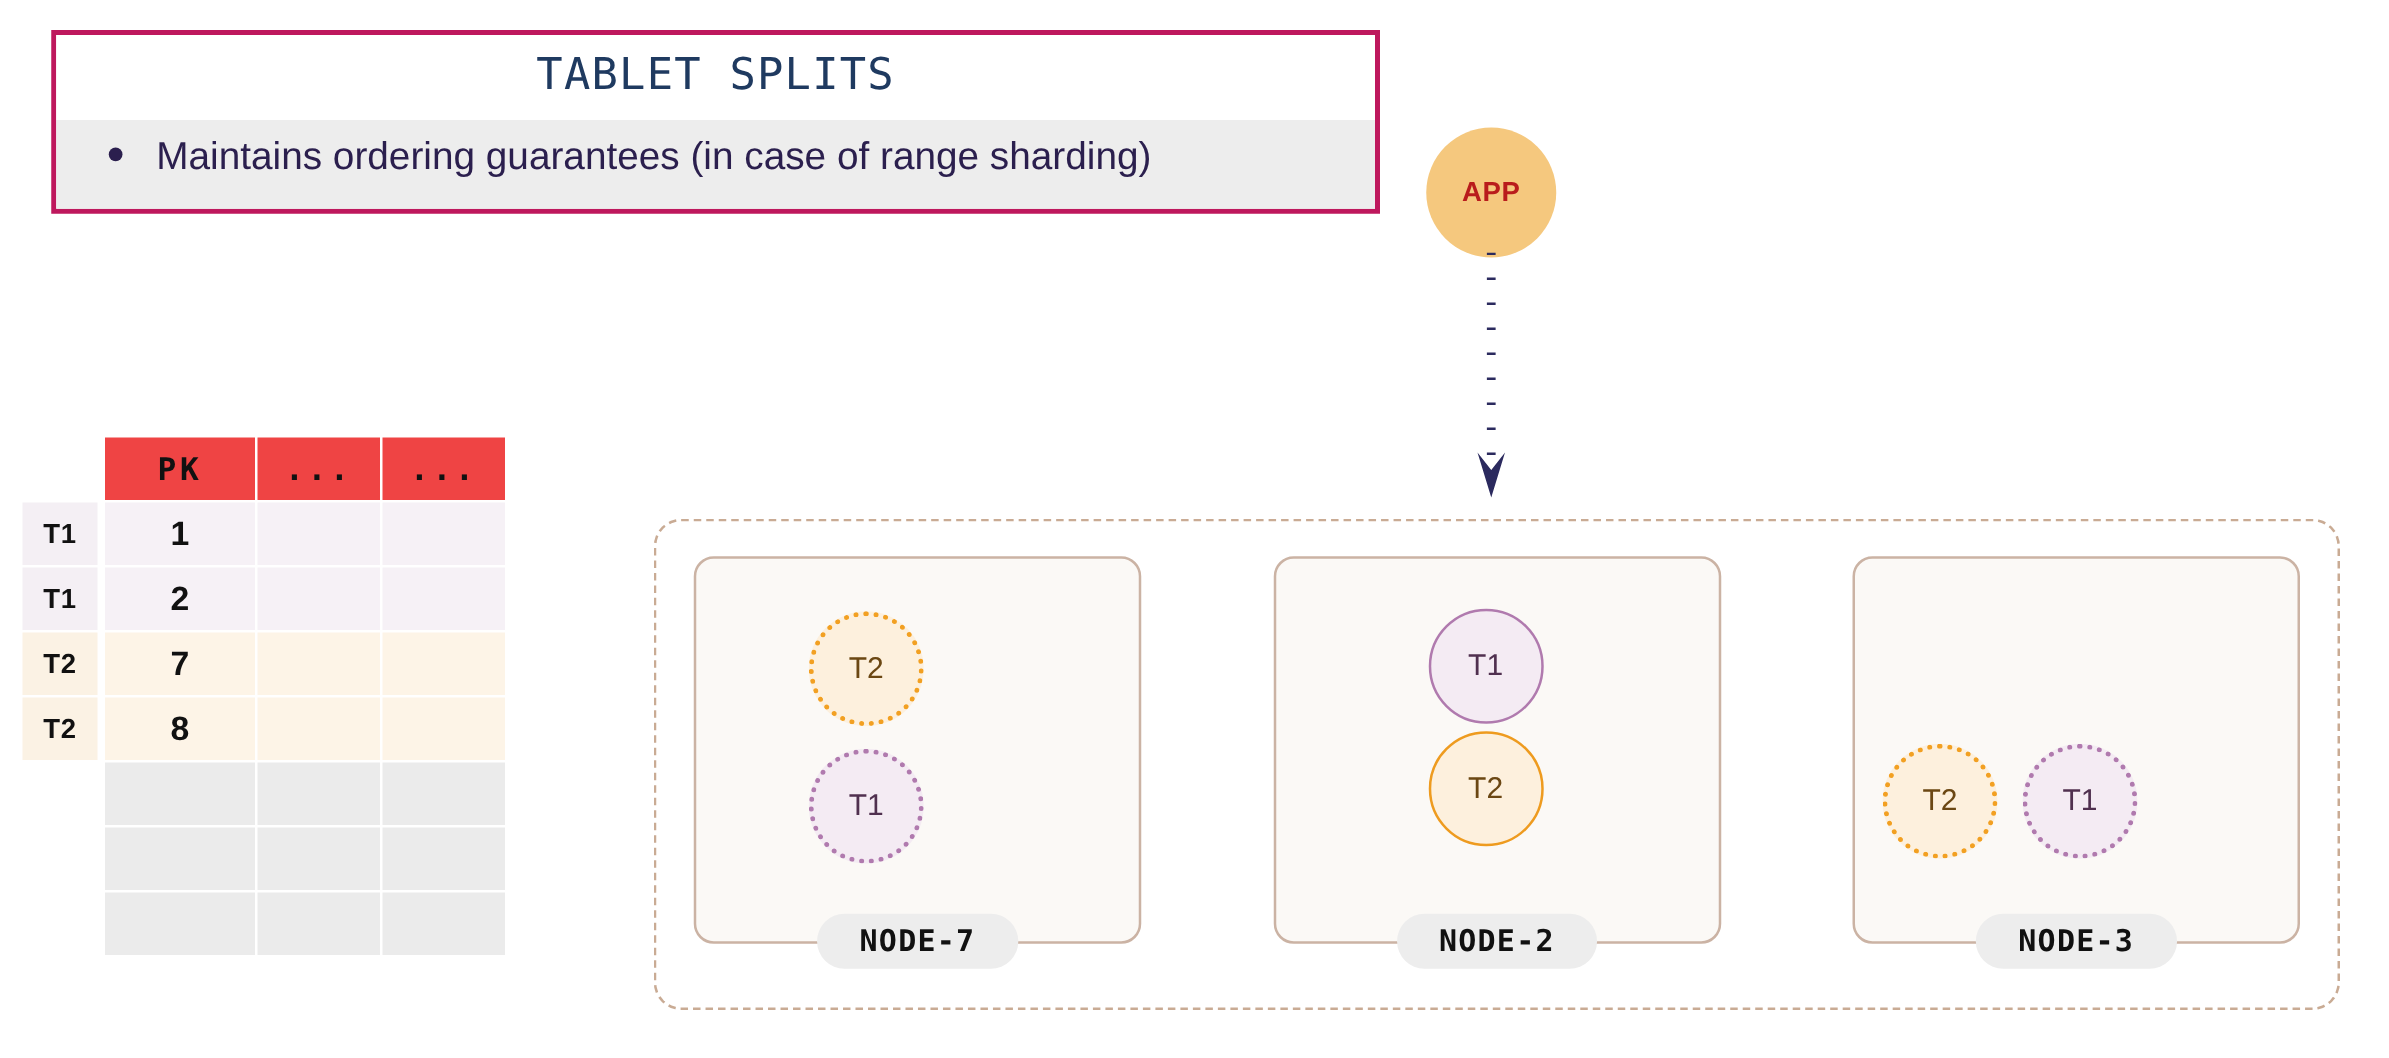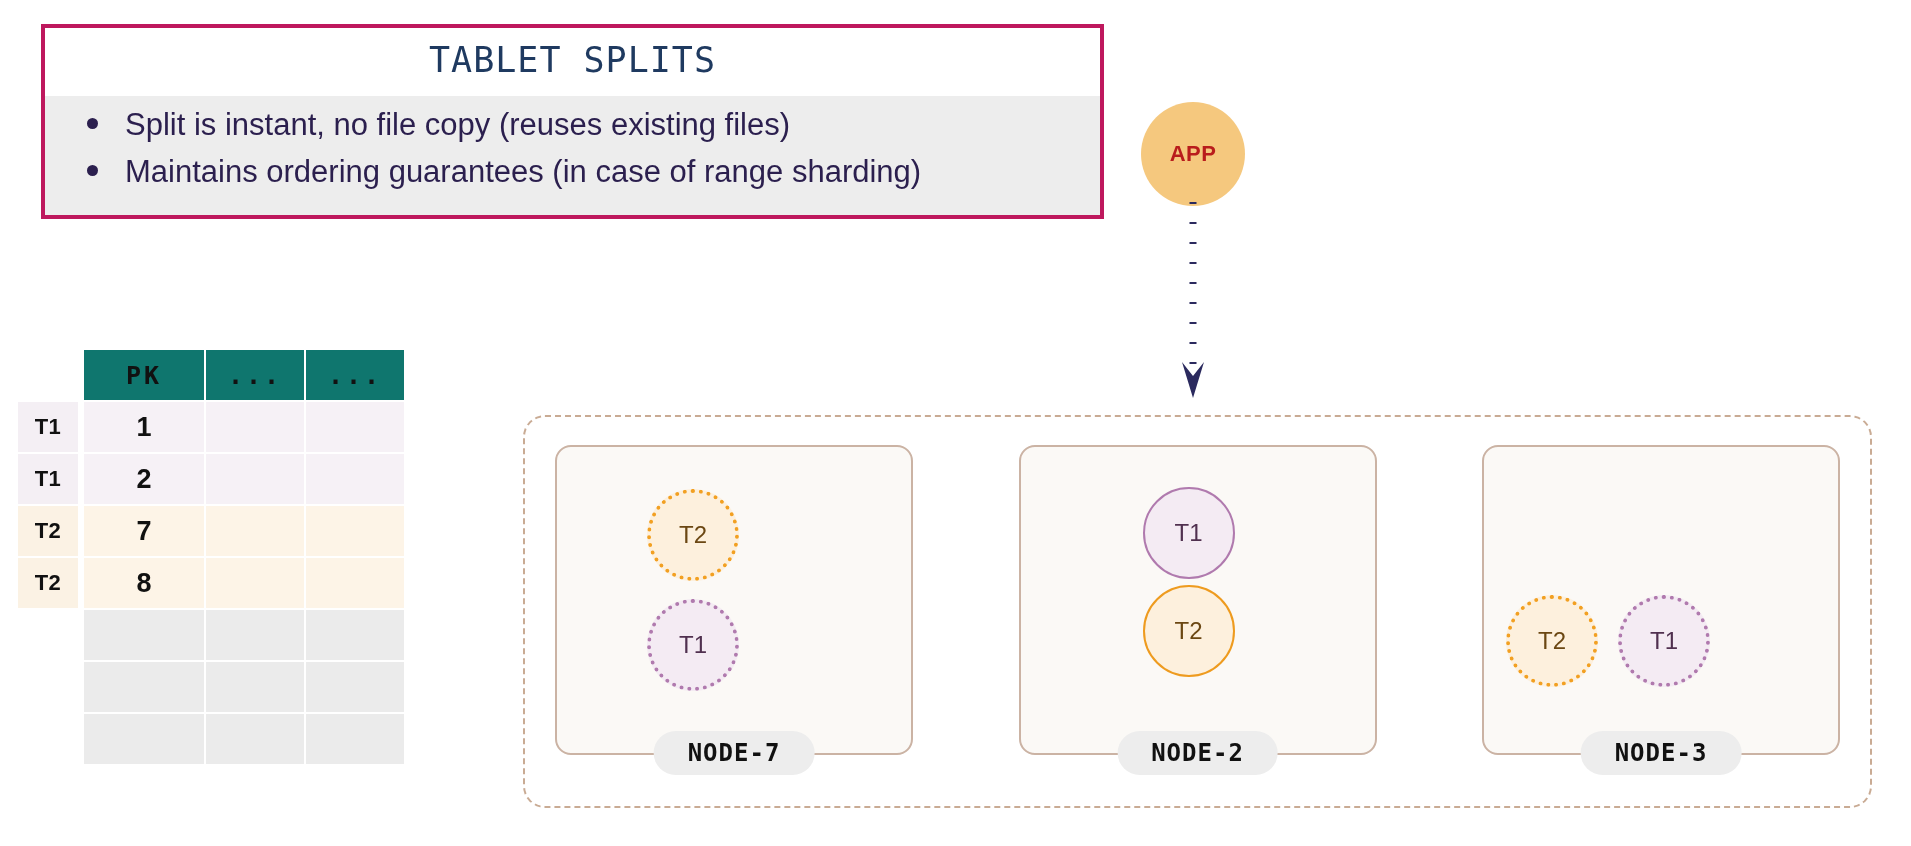--- a/index.html
+++ b/index.html
@@ -93,21 +93,21 @@
 
   .cell {
     display: flex;
     align-items: center;
     justify-content: center;
     font-size: 27px;
     font-weight: bold;
     color: #111111;
   }
   .cell.head {
-    background: #0f766e;
+    background: #ef4444;
     color: #111111;
     font-family: "DejaVu Sans Mono", "Liberation Mono", monospace;
     font-size: 25px;
     letter-spacing: 3px;
   }
   .cell.r-t1 { background: #f6f1f6; }
   .cell.r-t2 { background: #fdf4e7; }
   .cell.r-empty { background: #ebebeb; }
 
   
@@ -215,24 +215,20 @@
 </style>
 </head>
 <body>
 
 <div class="callout">
   <div class="callout-title">TABLET SPLITS</div>
   <div class="callout-body">
     <ul class="bullet-list">
       <li>
         <span class="bullet-dot"></span>
-        <span>Split is instant, no file copy (reuses existing files)</span>
-      </li>
-      <li>
-        <span class="bullet-dot"></span>
         <span>Maintains ordering guarantees (in case of range sharding)</span>
       </li>
     </ul>
   </div>
 </div>
 
 <div class="table-wrap">
   <div class="tbl">
 
     <div class="tag blank"></div>

